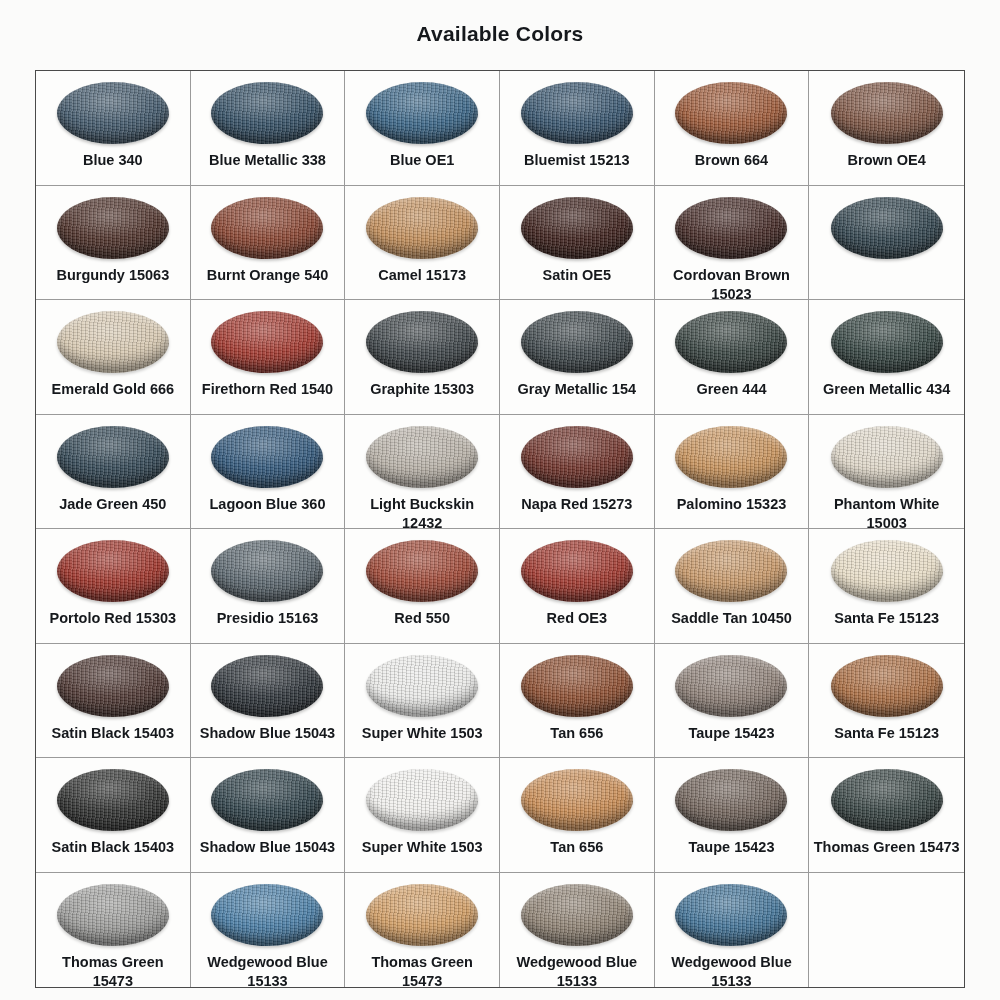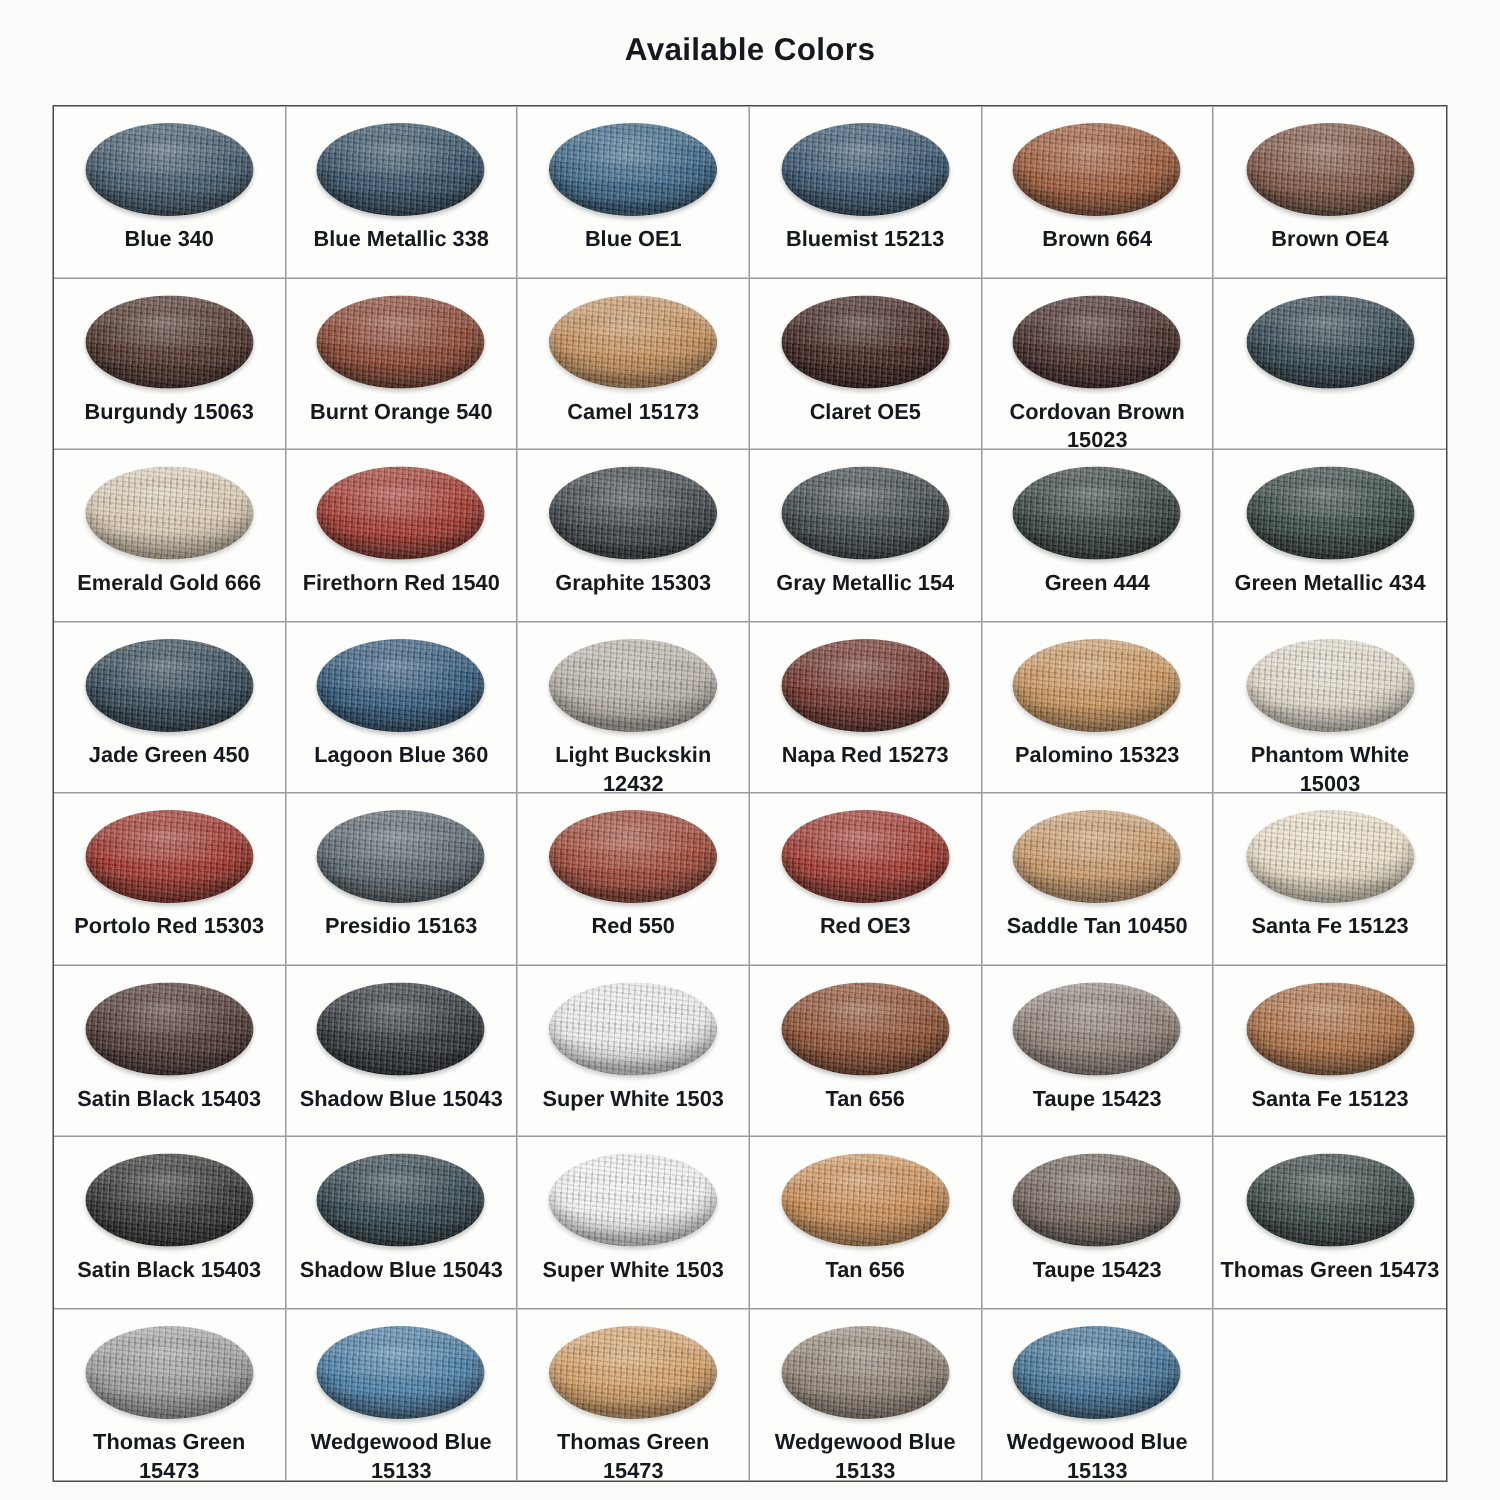--- a/index.html
+++ b/index.html
@@ -144,21 +144,21 @@
       <div class="cell">
         <div class="swatch-wrap">
           <div class="swatch light" style="--c: #c08b56;"></div>
         </div>
         <div class="label">Camel 15173</div>
       </div>
       <div class="cell">
         <div class="swatch-wrap">
           <div class="swatch" style="--c: #3a1d18;"></div>
         </div>
-        <div class="label">Claret OE5</div>
+        <div class="label">Satin OE5</div>
       </div>
       <div class="cell">
         <div class="swatch-wrap">
           <div class="swatch" style="--c: #412622;"></div>
         </div>
         <div class="label">Cordovan Brown 15023</div>
       </div>
       <div class="cell">
         <div class="swatch-wrap">
           <div class="swatch" style="--c: #2c3f49;"></div>

